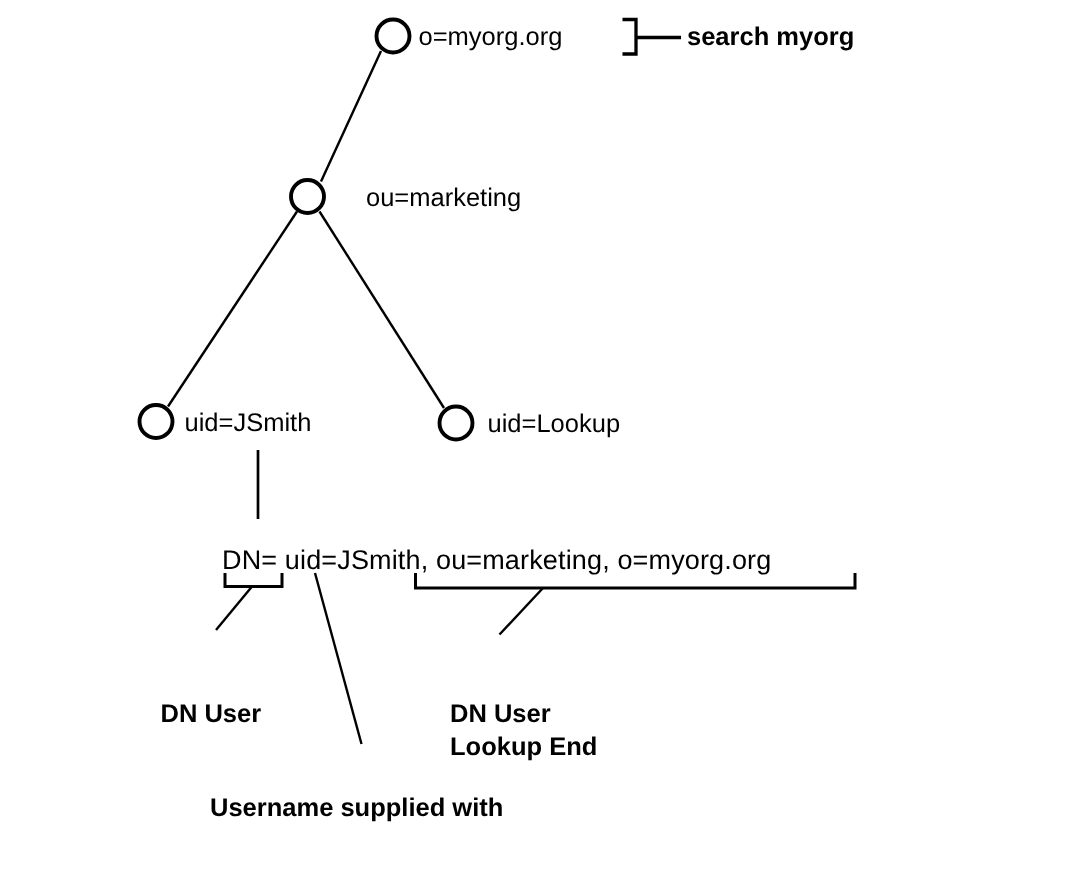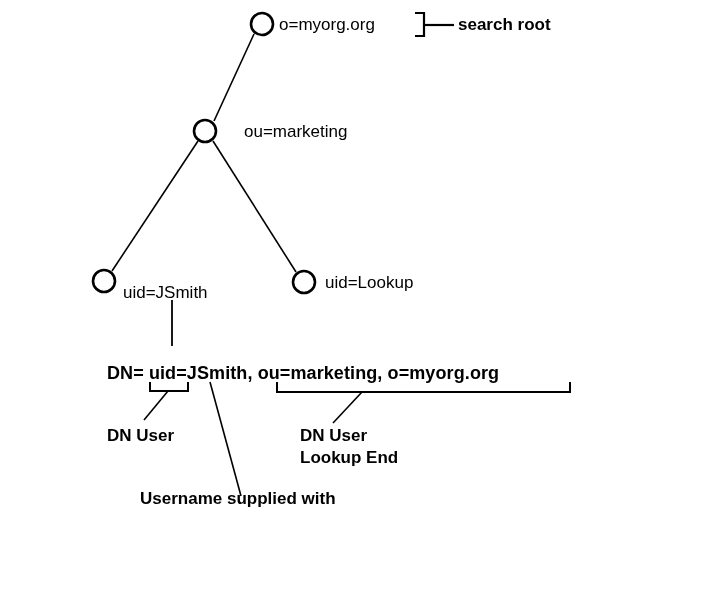--- a/index.html
+++ b/index.html
@@ -39,29 +39,31 @@
     white-space: nowrap;
     line-height: 1;
   }
   .ann-block {
     position: absolute;
     font-size: 17px;
     font-weight: bold;
     color: #000000;
     white-space: nowrap;
     line-height: 1.28;
+    margin-top: 40px;
   }
   .dn-line {
     position: absolute;
     font-size: 18px;
-    font-weight: bold;
+    font-weight: normal;
     color: #000000;
     white-space: nowrap;
     line-height: 1;
     letter-spacing: 0.1px;
+    margin-left: 41px;
   }
 </style>
 </head>
 <body>
 
 <div id="canvas">
 
   <svg id="diagram-svg" viewBox="0 0 720 595">
     <g stroke="#000000" fill="none" stroke-linecap="butt">
 
@@ -86,25 +88,25 @@
 
       <line x1="210" y1="382" x2="241" y2="496" stroke-width="1.6"></line>
 
     </g>
   </svg>
 
   <div class="node-label" style="left:279px; top:16px;">o=myorg.org</div>
 
   <div class="node-label" style="left:244px; top:123px;">ou=marketing</div>
 
-  <div class="node-label" style="left:123px; top:273px;margin-top:11px;">uid=JSmith</div>
+  <div class="node-label" style="left:123px; top:273px;">uid=JSmith</div>
 
   <div class="node-label" style="left:325px; top:274px;">uid=Lookup</div>
 
-  <div class="ann-label" style="left:458px; top:16px;">search root</div>
+  <div class="ann-label" style="left:458px; top:16px;">search myorg</div>
 
   <div class="dn-line" style="left:107px; top:364px;">DN= uid=JSmith, ou=marketing, o=myorg.org</div>
 
   <div class="ann-block" style="left:107px; top:425px;">
     <div>DN User</div>
   </div>
 
   <div class="ann-block" style="left:300px; top:425px;">
     <div>DN User</div>
     <div>Lookup End</div>

